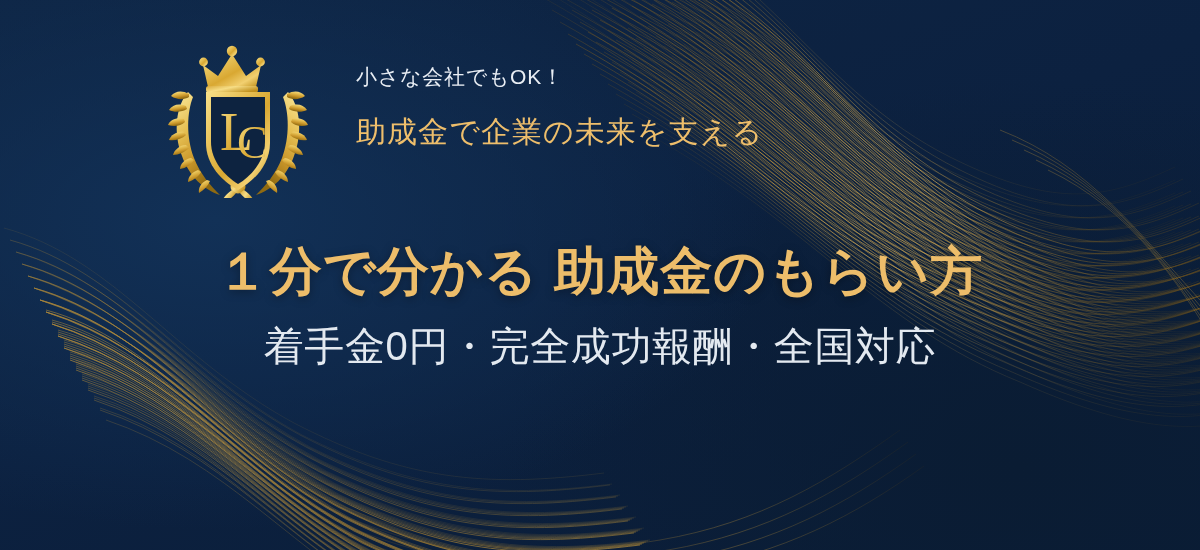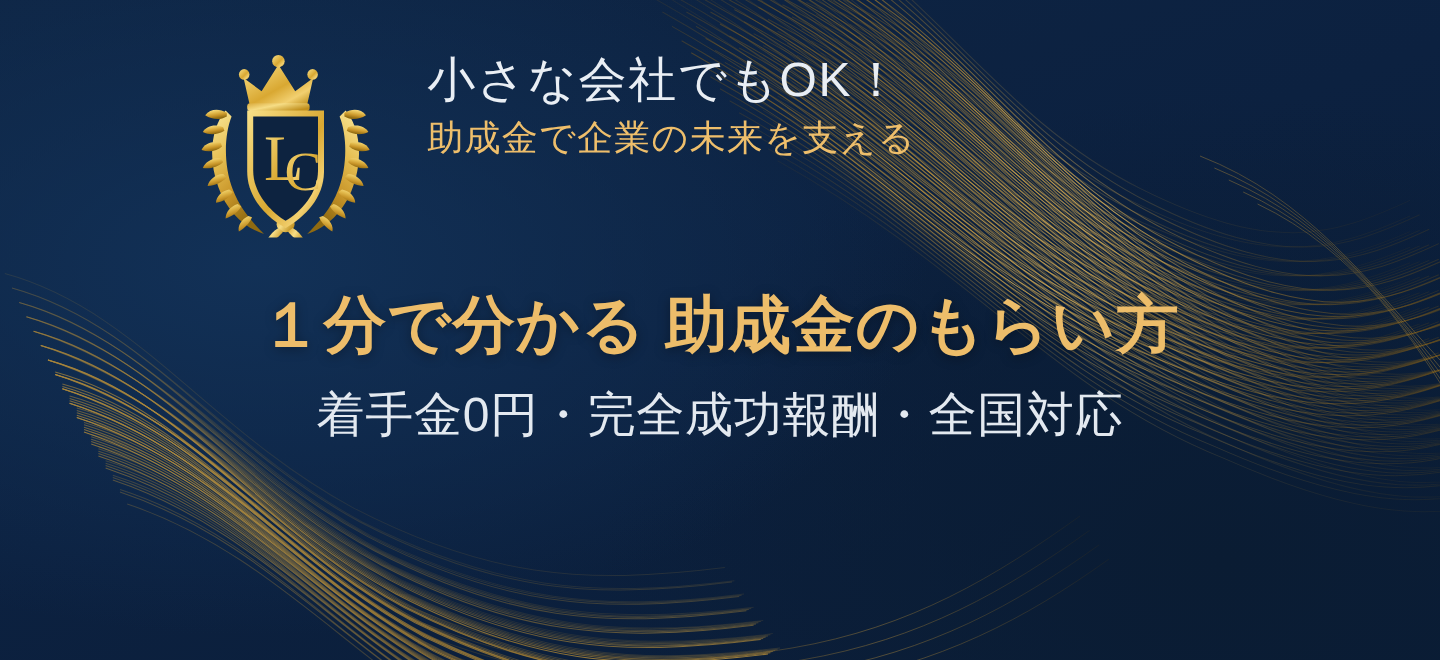--- a/index.html
+++ b/index.html
@@ -43,28 +43,29 @@
 
   
   .tagline-block {
     position: absolute;
     left: 356px;
     top: 44px;
     width: 700px;
   }
   .tagline-primary {
     color: #e9eef4;
-    font-size: 40px;
+    font-size: 21px;
     line-height: 1.15;
     font-weight: 400;
     letter-spacing: 0.035em;
     white-space: nowrap;
+    margin-top: 21px;
   }
   .tagline-secondary {
-    margin-top: 9px;
+    margin-top: 26px;
     color: #eebe6b;
     font-size: 30px;
     line-height: 1.15;
     font-weight: 400;
     letter-spacing: 0.035em;
     white-space: nowrap;
   }
 
   
   .headline {

